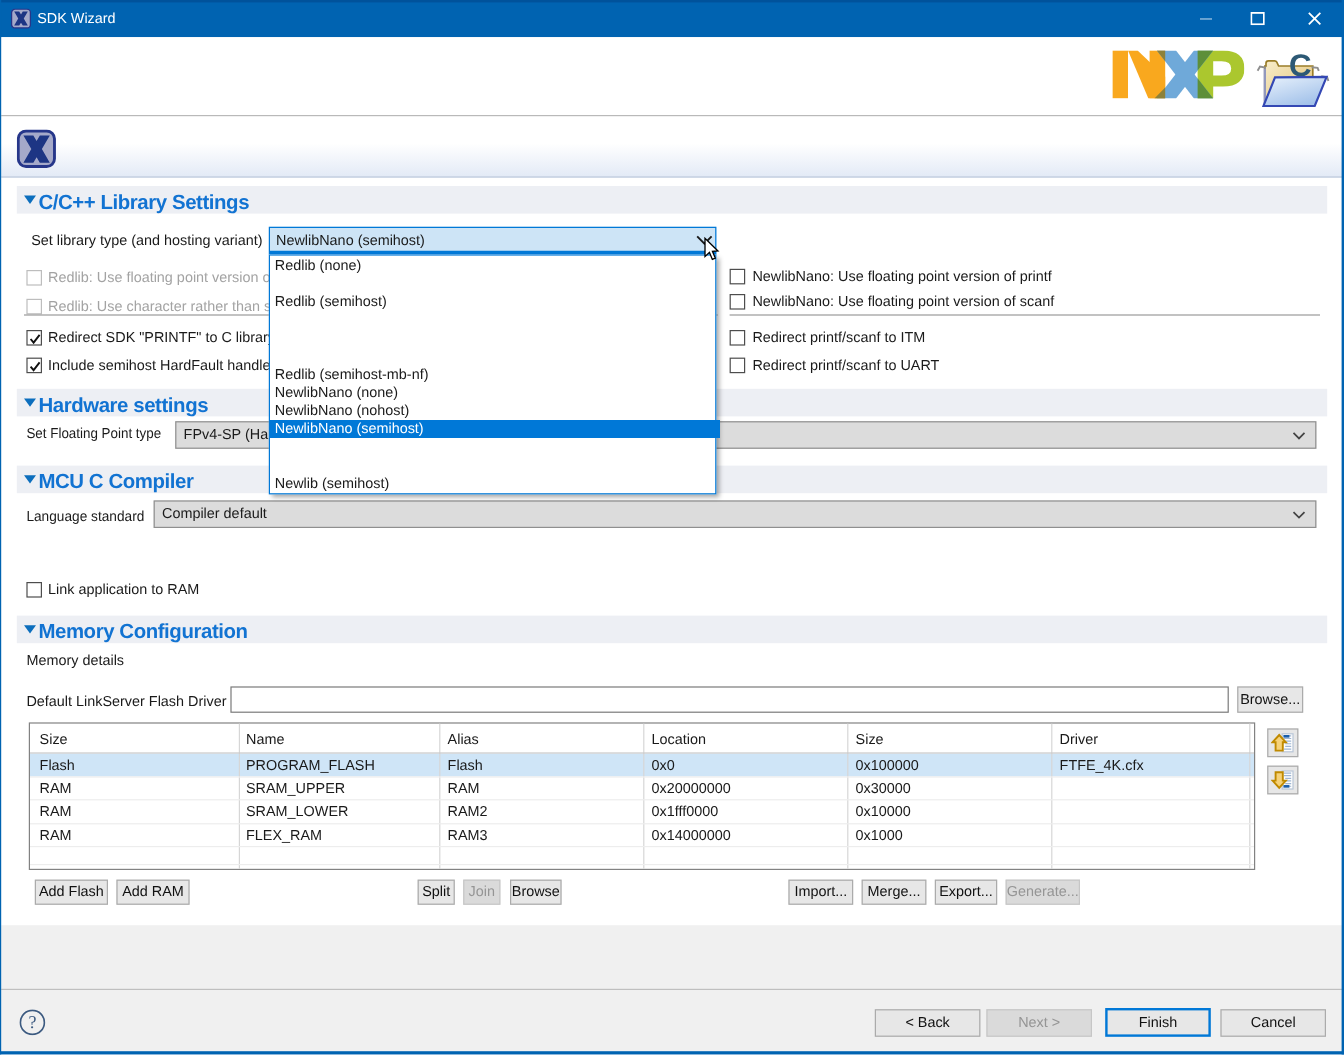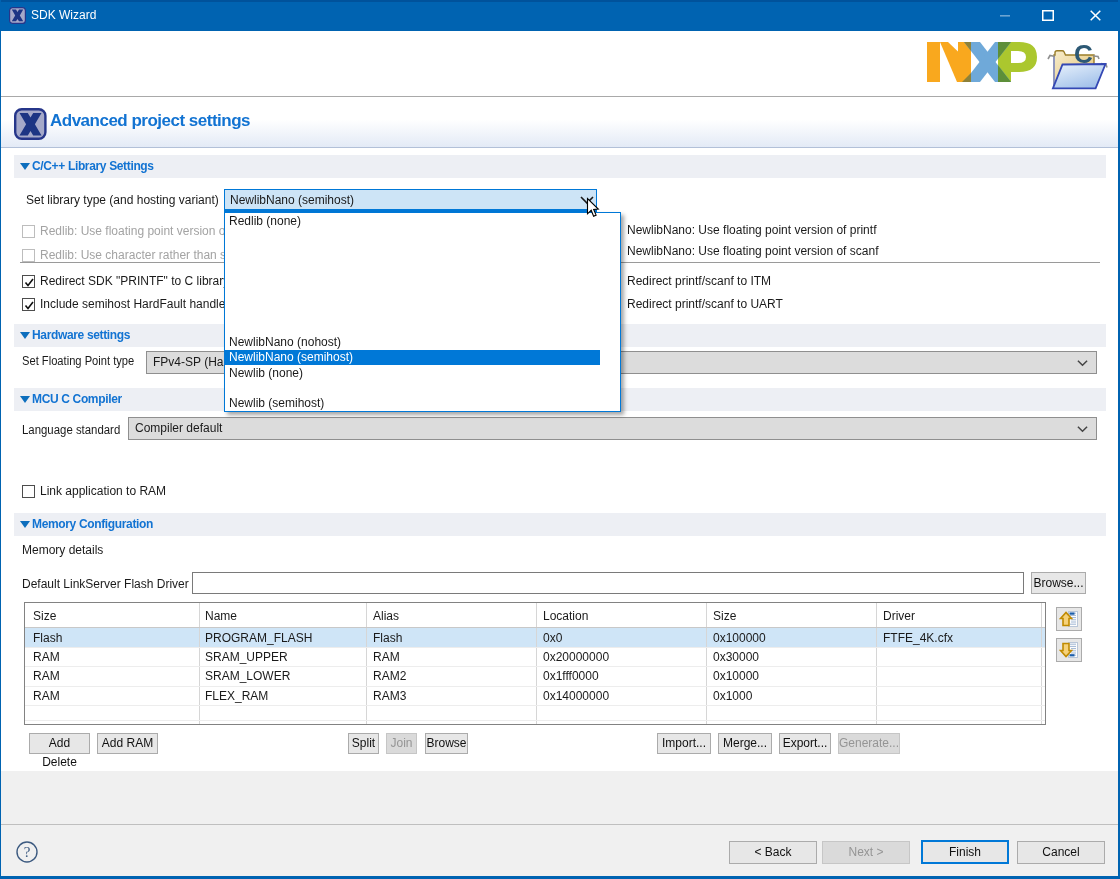--- a/index.html
+++ b/index.html
@@ -14,21 +14,21 @@
   #br{left:1118px;top:0;width:2px;height:879px;background:#0063b1;z-index:50;}
   #bb{left:0;top:876px;width:1120px;height:3px;background:#0063b1;z-index:50;}
   
   #hdr{left:1px;top:31px;width:1118px;height:65px;background:#fff;}
   #hdrline{left:1px;top:96px;width:1118px;height:1px;background:#a9a9a9;}
   #banner{left:1px;top:97px;width:1118px;height:50px;background:linear-gradient(#ffffff 0%,#ffffff 45%,#e3eaf6 100%);border-bottom:1px solid #b2c0d8;}
   #banner .t{position:absolute;left:49px;top:14px;font-size:17px;font-weight:bold;color:#1273d2;letter-spacing:-0.5px;}
   
   .bar{left:14px;width:1092px;height:23px;background:#edeff4;}
   .bar .tri{position:absolute;left:6px;top:8px;width:0;height:0;border-left:5px solid transparent;border-right:5px solid transparent;border-top:7px solid #0c6ebd;}
-  .bar .bt{position:absolute;left:18px;top:4px;font-weight:bold;font-size:12px;color:#1273d2;letter-spacing:-0.35px;}
+  .bar .bt{position:absolute;left:18px;top:4px;font-weight:bold;font-size:17px;color:#1273d2;letter-spacing:-0.35px;}
   .lbl{white-space:nowrap;}
   .dis{color:#a3a3a3;}
   
   .cb{position:absolute;width:11px;height:11px;border:1px solid #4d4d4d;background:#fff;}
   .cb.gr{border-color:#bdbdbd;}
   .cb svg{position:absolute;left:0px;top:0px;}
   
   .combo{position:absolute;background:#dcdcdc;border:1px solid #8f8f8f;}
   .combo .tx{position:absolute;left:6px;top:3px;white-space:nowrap;}
   .chev{position:absolute;width:11px;height:11px;}
@@ -40,21 +40,21 @@
   .colline{position:absolute;top:0px;width:1px;height:121px;background:#d6d6d6;}
   .rowline{position:absolute;left:0px;width:1020px;height:1px;background:#ededed;}
   .cell{position:absolute;white-space:nowrap;}
   #selrow{position:absolute;left:0px;top:25px;width:1020px;height:19px;background:#cfe5f7;}
   
   #footer{left:1px;top:771px;width:1118px;height:105px;background:#f0f0f0;}
   #footline{left:1px;top:824px;width:1118px;height:1px;background:#bfbfbf;}
   
   #ddwrap{left:224px;top:189px;width:373px;z-index:30;}
   #ddhead{position:absolute;left:0;top:0;width:371px;height:19px;background:#cde4f6;border:1px solid #0078d7;border-bottom:3px solid #0078d7;}
-  #ddlist{position:absolute;left:0;top:23px;width:371px;height:198px;background:#fff;border:1px solid #0078d7;box-shadow:3px 3px 4px rgba(0,0,0,0.35);padding-left:24px;}
+  #ddlist{position:absolute;left:0;top:23px;width:371px;height:198px;background:#fff;border:1px solid #0078d7;box-shadow:3px 3px 4px rgba(0,0,0,0.35);}
   .dditem{position:absolute;left:1px;width:360px;height:15px;padding-left:3px;padding-top:0px;line-height:15px;white-space:nowrap;}
   .ddsel{background:#0078d7;color:#fff;left:0px;width:371px;padding-left:4px;}
 </style>
 </head>
 <body>
 <div id="win">
 
   <div class="abs" id="titlebar">
       <div style="position:absolute;left:0;top:0;width:1120px;height:2px;background:#00529b"></div>
     <svg class="abs" style="left:9px;top:7px" width="17" height="17" viewBox="0 0 17 17">
@@ -107,21 +107,20 @@
       <path d="M55,22.5 L60,23.5 L61,26.5" fill="none" stroke="#8f8f8f" stroke-width="1.6"></path>
       <path d="M16.5,23.5 L59.5,23 L49.6,47.3 L6.9,47.3 Z" fill="url(#fblue)" stroke="#3448b4" stroke-width="1.8"></path>
     </svg>
   <div class="abs" id="hdrline"></div>
 
   <div class="abs" id="banner">
     <svg class="abs" style="left:13px;top:11px" width="33" height="33" viewBox="0 0 33 33">
       <rect x="1.2" y="1.2" width="30.2" height="29.6" rx="6.5" fill="#a5a9c9" stroke="#26368a" stroke-width="2.4"></rect>
       <path d="M5.5 5 L13.8 5 L16.5 9.6 L19.2 5 L27.5 5 L20.9 16.2 L27.5 27.6 L19.2 27.6 L16.5 23 L13.8 27.6 L5.5 27.6 L12.1 16.2 Z" fill="#1d3584"></path>
     </svg>
-    <span class="t">Advanced project settings</span>
   </div>
 
   <div class="abs bar" style="top:155px">
       <span class="tri"></span>
       <span class="bt">C/C++ Library Settings</span>
     </div>
 
   <span class="abs lbl" style="left:26px;top:193px">Set library type (and hosting variant)</span>
 
   <span class="cb gr" style="left:22px;top:225px"></span>
@@ -246,21 +245,21 @@
   </div>
   <div class="btn" style="left:1056px;top:638px;width:24px;height:22px">
     <svg style="position:absolute;left:2px;top:2px" width="20" height="18" viewBox="0 0 20 18">
       <rect x="9.5" y="1.5" width="9" height="15" fill="#fdfdfd" stroke="#b9c6d8" stroke-width="1"></rect>
       <path d="M11 3.2 h6 M11 5.4 h6 M12 7.6 h5 M12 9.8 h5 M12 12 h5 M11 14.2 h6" stroke="#9fb6d4" stroke-width="1"></path>
       <rect x="10.5" y="13.2" width="5" height="2.2" fill="#1b5eab"></rect>
       <path d="M1.5 9.5 L7 15.5 L12.5 9.5 H10 V2.5 H4 V9.5 Z" fill="#f6d27a" stroke="#c08a00" stroke-width="1.6"></path>
     </svg>
   </div>
 
-  <div class="btn" style="left:29px;top:733px;width:59px;height:19px;line-height:19px">Add Delete</div>
+  <div class="btn" style="left:29px;top:733px;width:59px;height:19px;line-height:19px">Add Flash</div>
   <div class="btn" style="left:97px;top:733px;width:59px;height:19px;line-height:19px">Add RAM</div>
   <div class="btn" style="left:348px;top:733px;width:29px;height:19px;line-height:19px">Split</div>
   <div class="btn disb" style="left:386px;top:733px;width:29px;height:19px;line-height:19px">Join</div>
   <div class="btn" style="left:425px;top:733px;width:41px;height:19px;line-height:19px">Browse</div>
   <div class="btn" style="left:657px;top:733px;width:52px;height:19px;line-height:19px">Import...</div>
   <div class="btn" style="left:718px;top:733px;width:52px;height:19px;line-height:19px">Merge...</div>
   <div class="btn" style="left:779px;top:733px;width:50px;height:19px;line-height:19px">Export...</div>
   <div class="btn disb" style="left:838px;top:733px;width:60px;height:19px;line-height:19px">Generate...</div>
 
   <div class="abs" id="footer"></div>
@@ -273,23 +272,25 @@
   <div class="btn disb" style="left:822px;top:841px;width:86px;height:21px;line-height:21px;z-index:10">Next &gt;</div>
   <div class="btn" style="left:921px;top:840px;width:84px;height:20px;line-height:20px;border:2px solid #0078d7;z-index:10">Finish</div>
   <div class="btn" style="left:1017px;top:841px;width:86px;height:21px;line-height:21px;z-index:10">Cancel</div>
 
   <div class="abs" id="ddwrap">
     <div id="ddhead">
         <span style="position:absolute;left:5px;top:3px">NewlibNano (semihost)</span>
       </div>
     <div id="ddlist">
       <div class="dditem" style="top:1px">Redlib (none)</div>
+      <div class="dditem" style="top:31px">Redlib (semihost)</div>
+      <div class="dditem" style="top:92px">Redlib (semihost-mb-nf)</div>
+      <div class="dditem" style="top:107px">NewlibNano (none)</div>
       <div class="dditem" style="top:122px">NewlibNano (nohost)</div>
       <div class="dditem ddsel" style="top:137px">NewlibNano (semihost)</div>
-      <div class="dditem" style="top:153px">Newlib (none)</div>
       <div class="dditem" style="top:183px">Newlib (semihost)</div>
     </div>
   </div>
 
   <svg class="abs" style="left:580px;top:195px;z-index:35" width="14" height="10" viewBox="0 0 14 10">
       <path d="M1 2 L7 8 L13 2" stroke="#1a1a1a" stroke-width="1.6" fill="none"></path>
     </svg>
 
   <svg class="abs" style="left:586px;top:197px;z-index:40" width="14" height="22" viewBox="0 0 14 22">
     <path d="M1.5 1.5 L1.5 16.8 L5.2 13.3 L7.6 19.2 L10.1 18.1 L7.7 12.4 L12.3 12.1 Z" fill="#fff" stroke="#000" stroke-width="1.1"></path>

